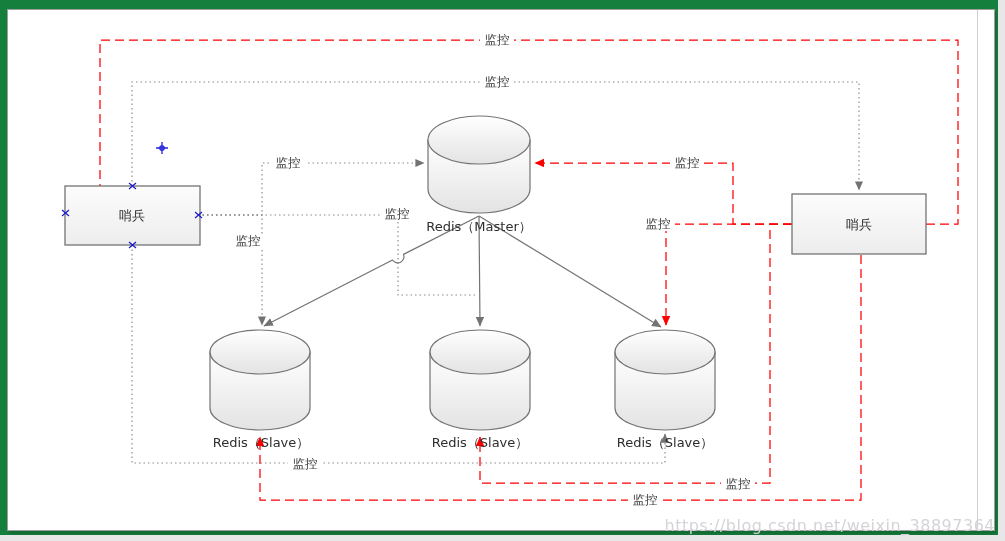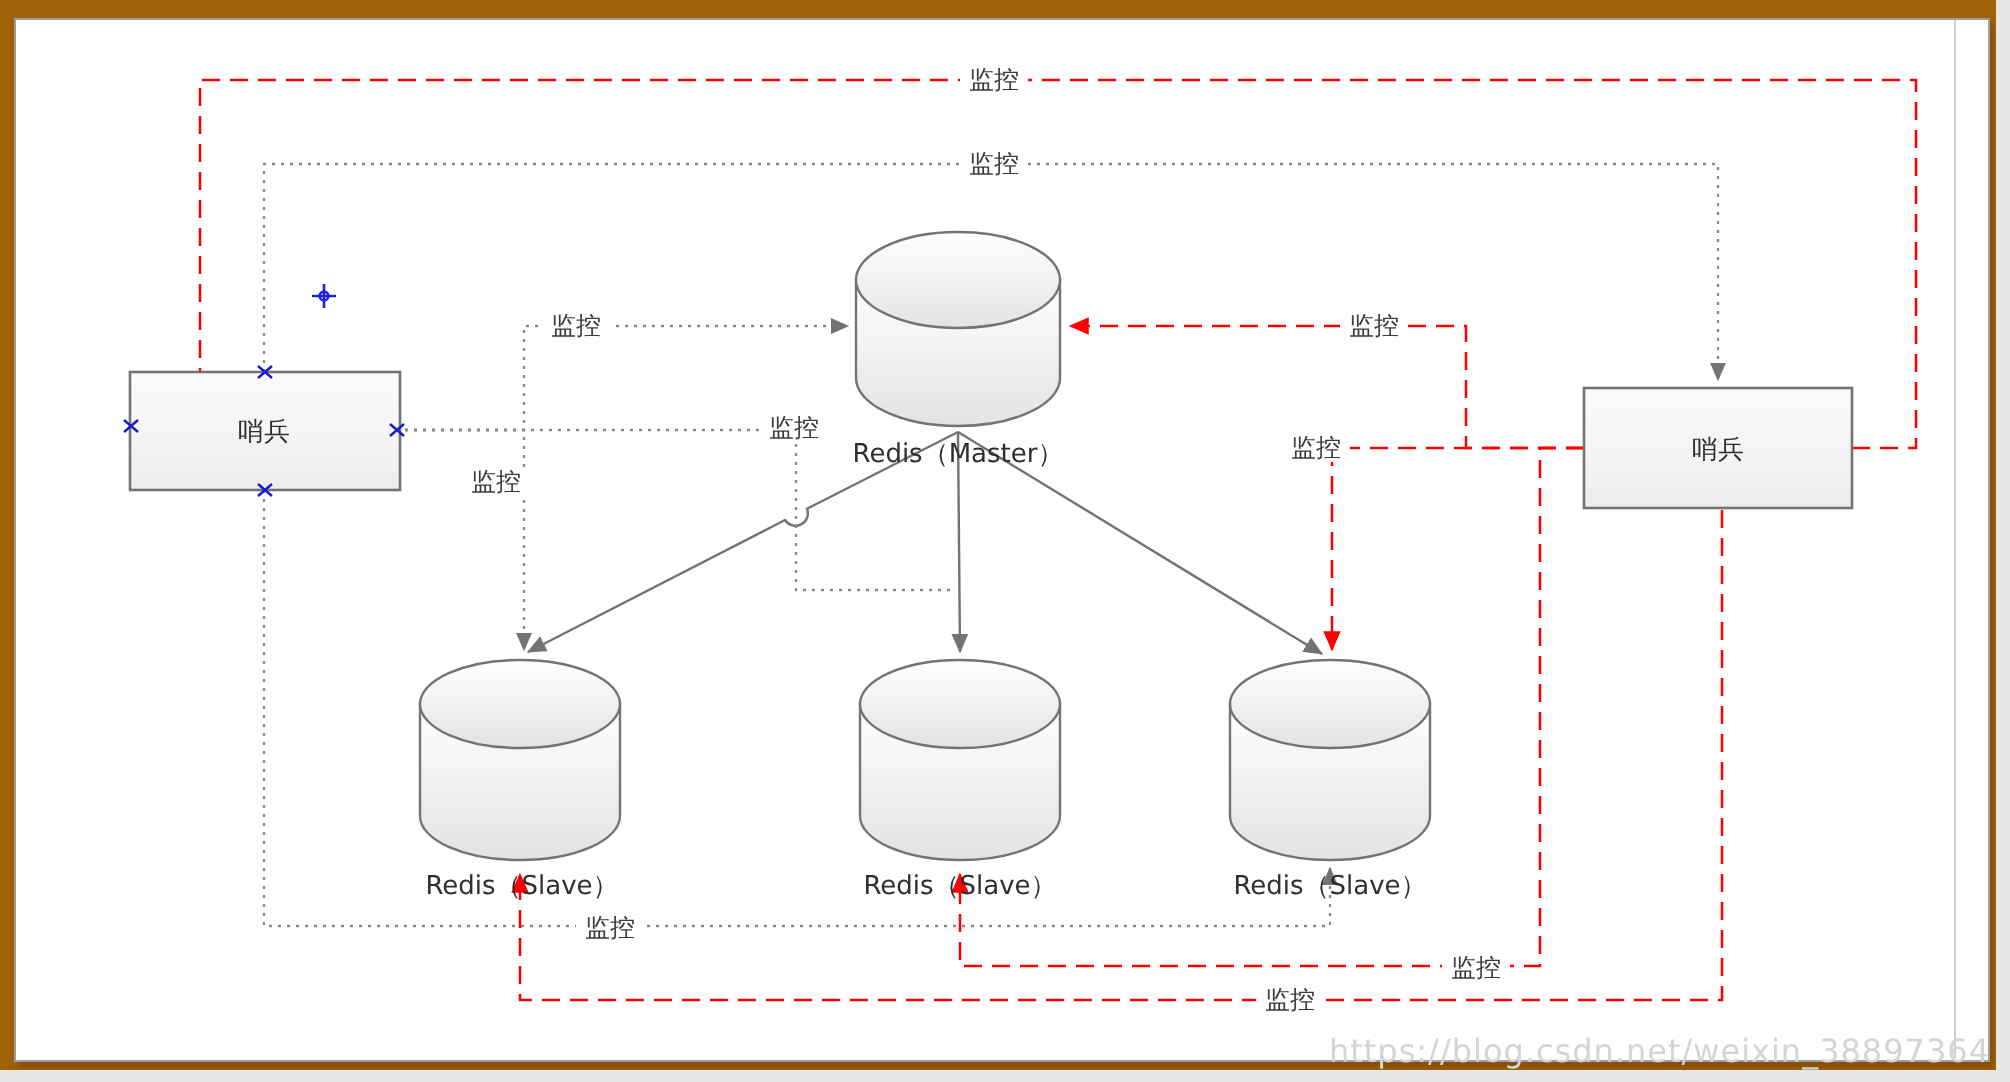--- a/index.html
+++ b/index.html
@@ -1,17 +1,17 @@
 <!DOCTYPE html>
 <html><head>
 <meta charset="utf-8">
 <style>
   html,body{margin:0;padding:0;}
   body{font-family:"DejaVu Sans","Liberation Sans",sans-serif;background:#f4f4f4;}
-  .stage{position:relative;width:1005px;height:541px;background:#a16207;overflow:hidden;}
+  .stage{position:relative;width:1005px;height:541px;background:#15803d;overflow:hidden;}
   .window{position:absolute;left:7px;top:9px;width:986px;height:520px;background:#ffffff;
           border:1px solid #9e9e9e;box-shadow:2px 3px 3px rgba(0,0,0,0.18);}
   .page-edge{position:absolute;left:977px;top:10px;width:1px;height:519px;background:#cfcfcf;}
   .margin-right{position:absolute;left:998px;top:0;width:7px;height:541px;background:#e7e7e7;}
   .margin-bottom{position:absolute;left:0;top:535px;width:1005px;height:6px;background:#e7e7e7;}
   svg.overlay{position:absolute;left:0;top:0;width:1005px;height:541px;}
   .watermark{position:absolute;right:10px;bottom:6px;font-size:16px;letter-spacing:0.5px;
              color:#d4d4d8;font-family:"DejaVu Sans","Liberation Sans",sans-serif;}
   text{font-family:"DejaVu Sans","Liberation Sans",sans-serif;}
   .node-label{font-size:13px;fill:#2e2e2e;}

